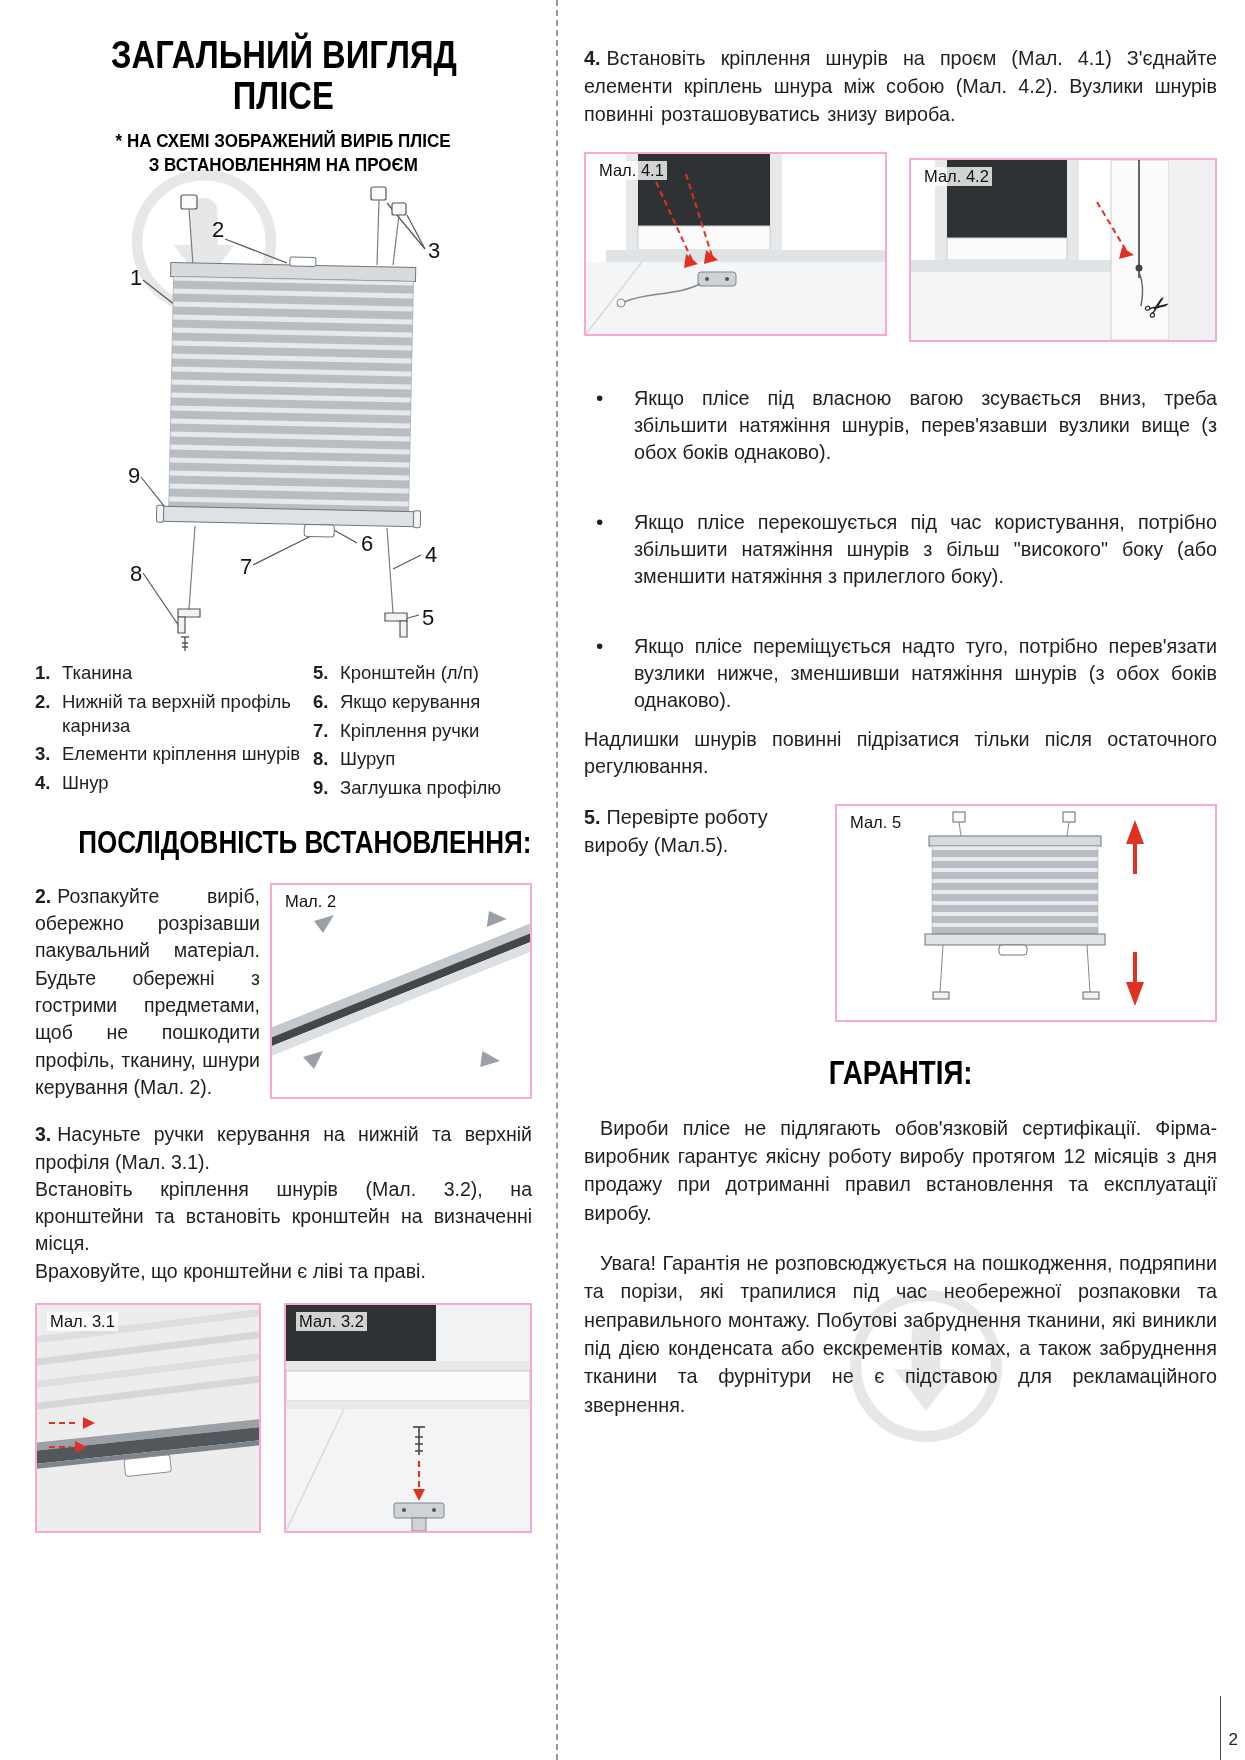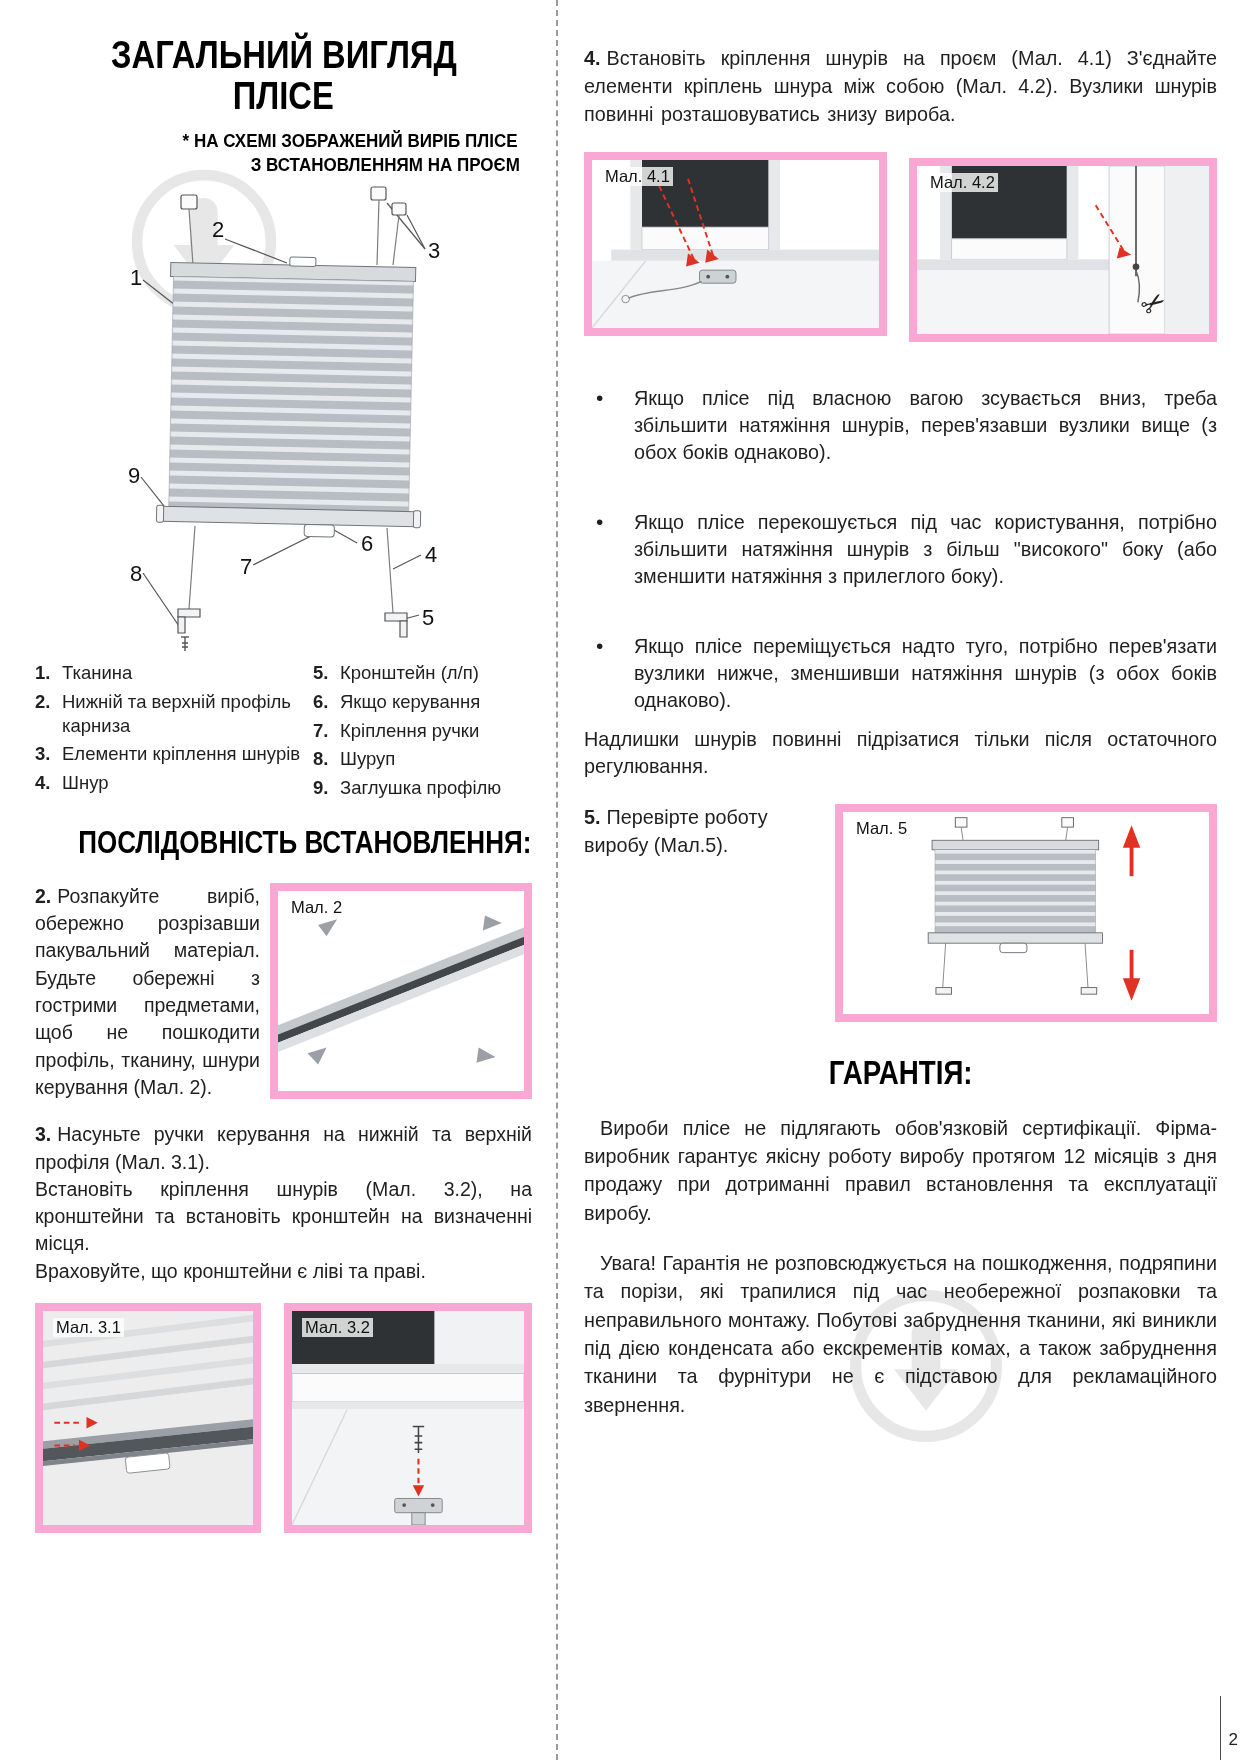--- a/index.html
+++ b/index.html
@@ -13,37 +13,37 @@
   .watermark { position:absolute; opacity:.3; z-index:0; pointer-events:none; }
   .wm-top { left:128px; top:166px; }
   .wm-bottom { left:846px; top:1286px; }
 
   .col-left  { position:absolute; left:35px;  top:34px; width:497px; z-index:1; }
   .col-right { position:absolute; left:584px; top:44px; width:633px; z-index:1; }
 
   .doc-title { text-align:center; font-weight:bold; font-size:39px; line-height:1.06; color:#000; }
   .cond  { display:inline-block; transform:scaleX(.84); transform-origin:50% 50%; white-space:nowrap; }
   .cond2 { display:inline-block; transform:scaleX(.92); transform-origin:50% 50%; white-space:nowrap; }
-  .doc-subtitle { text-align:right; font-weight:bold; font-size:18.5px; line-height:1.32; margin-top:12px; color:#000; }
+  .doc-subtitle { text-align:center; font-weight:bold; font-size:18.5px; line-height:1.32; margin-top:12px; color:#000; }
 
   .main-diagram { display:block; margin-top:2px; }
 
   .legend { display:flex; margin-top:2px; font-size:18.5px; line-height:1.28; }
   .legend-col1 { width:278px; }
   .legend-col2 { width:219px; }
   .legend-item { display:flex; margin-bottom:5px; }
   .legend-num  { font-weight:bold; flex:none; width:27px; }
 
   .section-heading { text-align:center; font-weight:bold; font-size:31px; margin-top:20px; color:#000; }
 
   .step-num { font-weight:bold; margin-right:6px; }
   .step2-row { display:flex; margin-top:22px; align-items:flex-start; }
   .step2-text { width:250px; font-size:19.5px; line-height:1.4; text-align:justify; }
 
-  .figure { border:8px solid #f9a8d4; position:relative; background:#fff; flex:none; overflow:hidden; }
+  .figure { border:2px solid #f9a8d4; position:relative; background:#fff; flex:none; overflow:hidden; }
   .figure svg { position:absolute; inset:0; width:100%; height:100%; display:block; }
   .figure-label { position:absolute; top:7px; left:10px; font-size:16.5px; color:#111;
     background:rgba(255,255,255,.78); padding:0 3px; z-index:2; }
 
   .fig2  { width:262px; height:216px; margin-left:10px; }
   .step3 { margin-top:20px; font-size:19.5px; line-height:1.4; text-align:justify; }
   .figs3-row { display:flex; margin-top:18px;border-radius:15px; }
   .fig31 { width:226px; height:230px; }
   .fig32 { width:248px; height:230px; margin-left:23px; }
 

